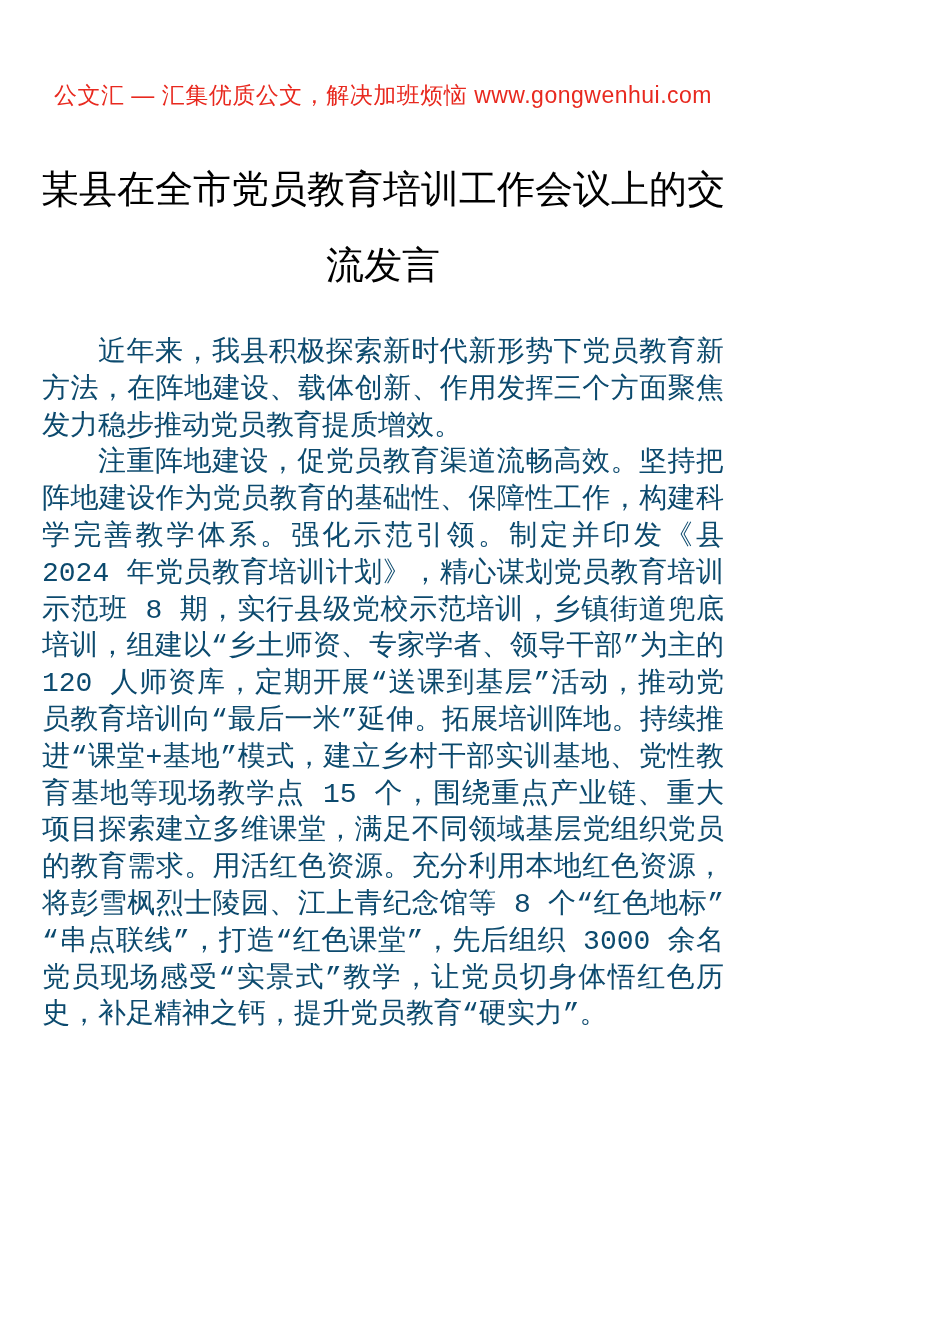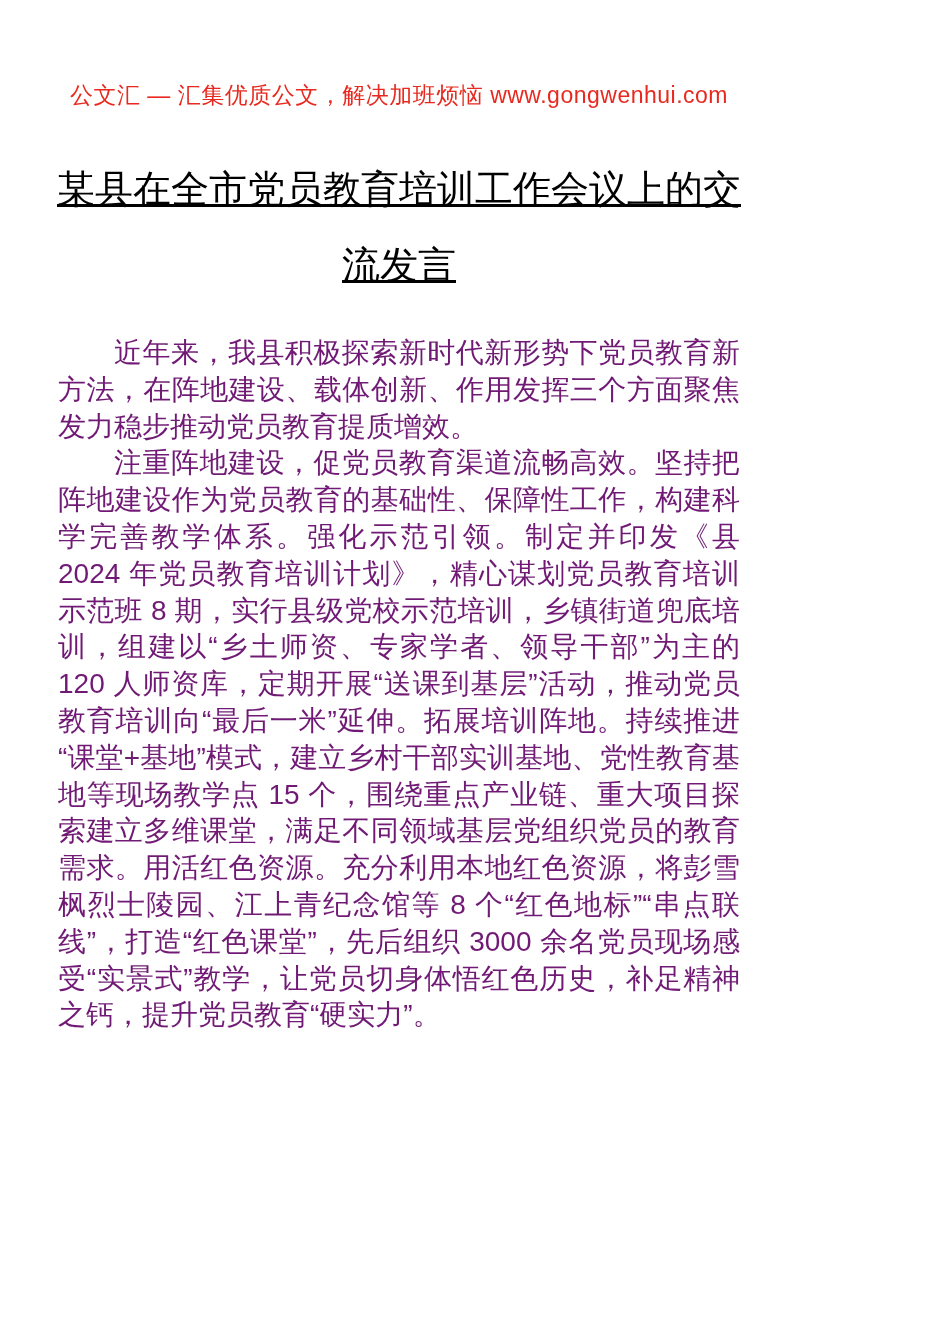--- a/index.html
+++ b/index.html
@@ -7,50 +7,49 @@
     padding: 0;
     background: #ffffff;
     font-family: "Liberation Sans", sans-serif;
   }
   .page {
     position: relative;
     width: 766px;
     height: 1344px;
     background: #ffffff;
     overflow: hidden;
-    padding-left: 16px;
   }
   .watermark {
     margin: 0;
     padding-top: 82px;
     text-align: center;
     font-size: 23px;
     line-height: 26px;
     color: #e8291f;
     letter-spacing: 0.5px;
     white-space: nowrap;
   }
   .doc-title {
     width: 700px;
     margin: 43px auto 0 auto;
     text-align: center;
     font-size: 38px;
     line-height: 76px;
     font-weight: normal;
     color: #000000;
-    text-decoration: underline;
   }
   .doc-body {
     width: 682px;
     margin: 32px auto 16px auto;
     font-size: 28px;
     line-height: 36.8px;
-    color: #701a75;
+    color: #0c4a6e;
     text-align: justify;
     text-align-last: left;
+    font-family: Liberation Mono, monospace;
   }
   .doc-body p {
     margin: 0;
     padding: 0;
     text-indent: 2em;
   }
 </style>
 </head>
 <body>
 

